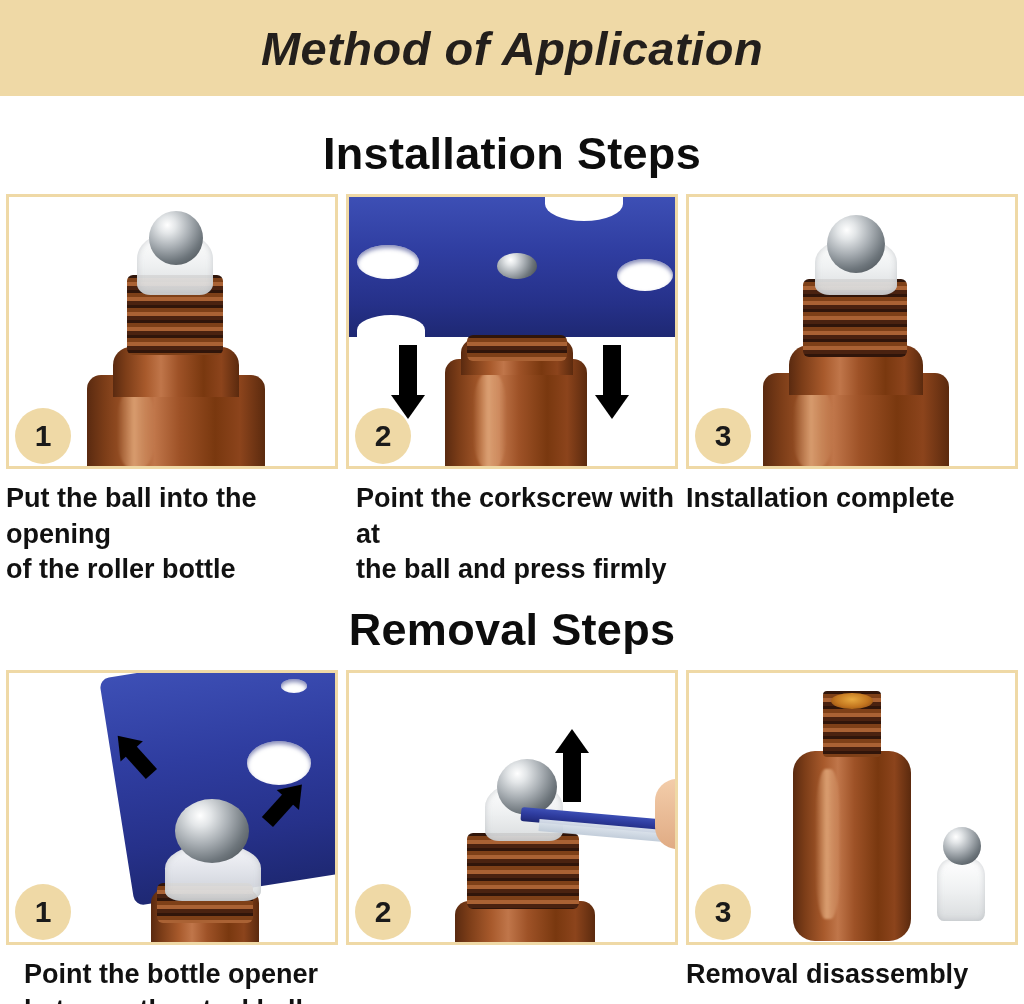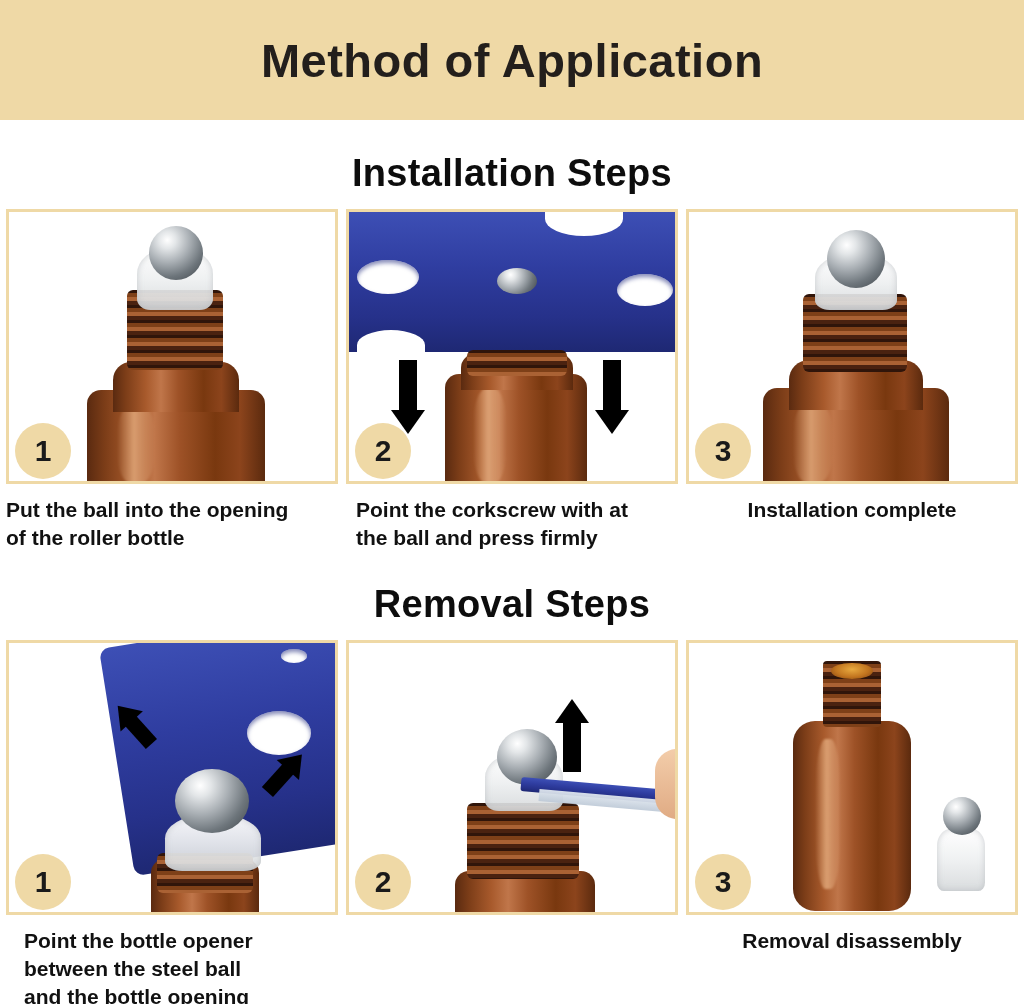--- a/index.html
+++ b/index.html
@@ -9,44 +9,45 @@
     height: 1004px;
     background: #ffffff;
     font-family: "Liberation Sans", sans-serif;
     overflow: hidden;
     position: relative;
   }
 
   
   .banner {
     width: 1024px;
-    height: 120px;
+    height: 96px;
     background: #efd9a6;
     display: flex;
     align-items: center;
     justify-content: center;
+    font-style: italic;
   }
   .banner-title {
     font-size: 47px;
     font-weight: bold;
     color: #231f1c;
     letter-spacing: 0.5px;
     white-space: nowrap;
   }
 
   
   .section-heading {
     text-align: center;
-    font-size: 38px;
+    font-size: 45px;
     font-weight: bold;
     color: #0d0d0d;
     letter-spacing: 0.3px;
   }
   .heading-install { margin-top: 32px; margin-bottom: 0; }
-  .heading-removal { margin-top: 32px; margin-bottom: 0; }
+  .heading-removal { margin-top: 16px; margin-bottom: 0; }
 
   
   .row {
     display: flex;
     gap: 8px;
     padding: 0 6px;
     margin-top: 14px;
   }
   .cell { width: 332px; }
 
@@ -70,27 +71,27 @@
     align-items: center;
     justify-content: center;
     font-size: 30px;
     font-weight: bold;
     color: #1a1a1a;
     z-index: 9;
   }
 
   .caption {
     margin-top: 12px;
-    font-size: 21px;
+    font-size: 27px;
     font-weight: bold;
     color: #111111;
     line-height: 1.32;
     white-space: pre-line;
   }
-  .caption.center { text-align: center; }
+  .caption.center { text-align: left; }
   .caption.pad-l { padding-left: 10px; }
   .caption.pad-l2 { padding-left: 18px; }
 
   
   .scene { position: absolute; inset: 0; }
 
   
   .bottle-body {
     position: absolute;
     background:

